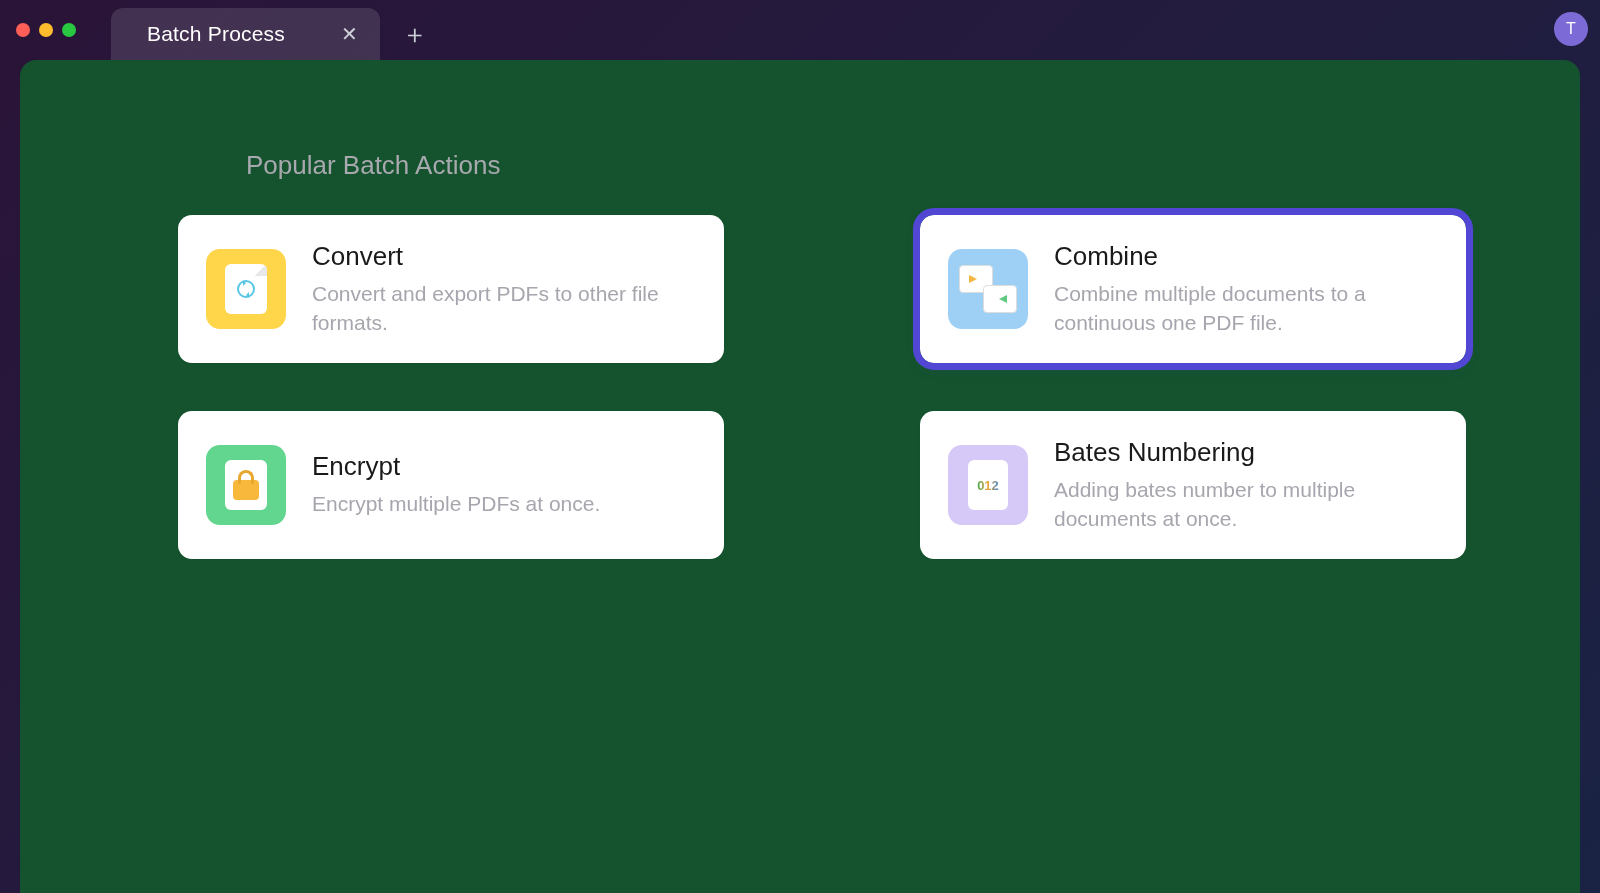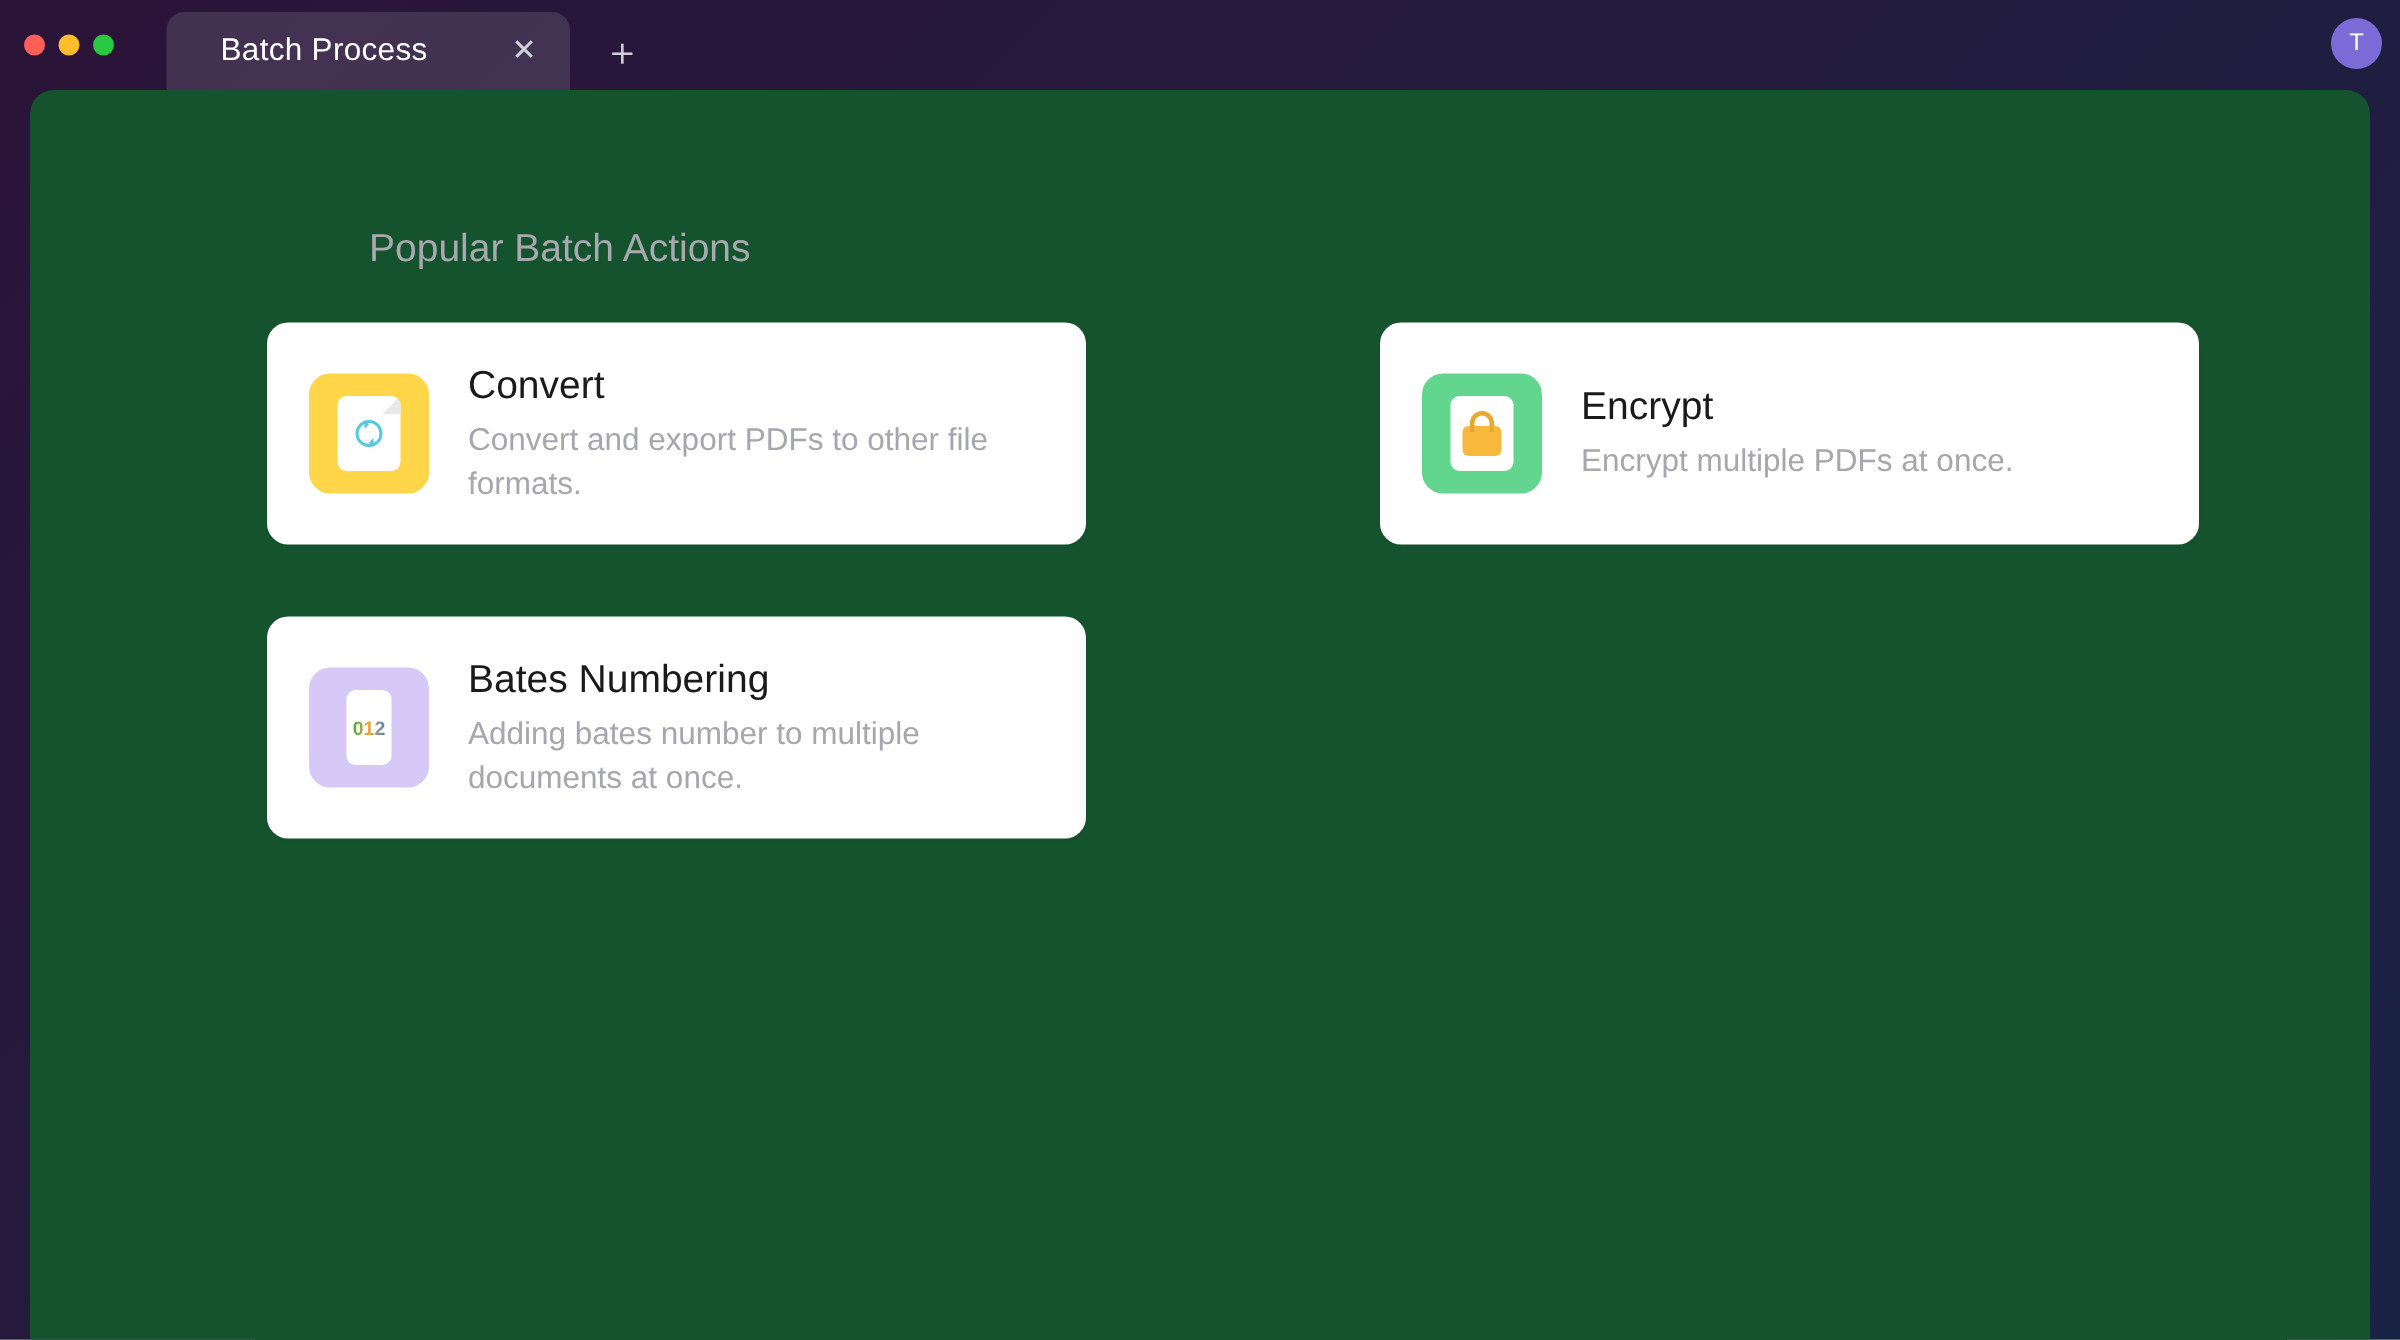--- a/index.html
+++ b/index.html
@@ -195,21 +195,21 @@
       width: 26px; height: 20px; background: #f7b83c; border-radius: 4px;
       position: relative; margin-top: 10px;
     }
     .lock-shackle {
       position: absolute; top: -10px; left: 50%; transform: translateX(-50%);
       width: 16px; height: 14px; border: 3px solid #e8a830; border-bottom: none;
       border-radius: 8px 8px 0 0;
     }
 
     .bates-doc {
-      width: 30px; height: 50px; background: #fff; border-radius: 6px;
+      width: 40px; height: 50px; background: #fff; border-radius: 6px;
       display: flex; align-items: center; justify-content: center;
       font-size: 13px; font-weight: 700;
     }
     .bates-num { background: linear-gradient(90deg, #3fa84a, #f1a43a, #3a85d0);
       -webkit-background-clip: text; background-clip: text; color: transparent; }
 
     .encrypt-wrap {
       width: 42px; height: 50px; background: #fff; border-radius: 6px;
       display: flex; align-items: center; justify-content: center;
     }
@@ -245,20 +245,34 @@
         <div class="doc-icon">
             <div class="sync-arrows"></div>
           </div>
       </div>
       <div class="card-text">
         <div class="card-title">Convert</div>
         <div class="card-desc">Convert and export PDFs to other file formats.</div>
       </div>
     </div>
 
+    <div class="card selected">
+      <div class="card-icon icon-blue">
+        <div class="combine-group">
+          <div class="combine-back"></div>
+          <div class="combine-front"></div>
+          <div class="combine-arrow-r"></div>
+          <div class="combine-arrow-l"></div>
+        </div>
+      </div>
+      <div class="card-text">
+        <div class="card-title">Combine</div>
+        <div class="card-desc">Combine multiple documents to a continuous one PDF file.</div>
+      </div>
+    </div>
 
 
     <div class="card">
       <div class="card-icon icon-green">
         <div class="encrypt-wrap">
           <div class="lock-body">
               <div class="lock-shackle"></div>
             </div>
         </div>
       </div>

